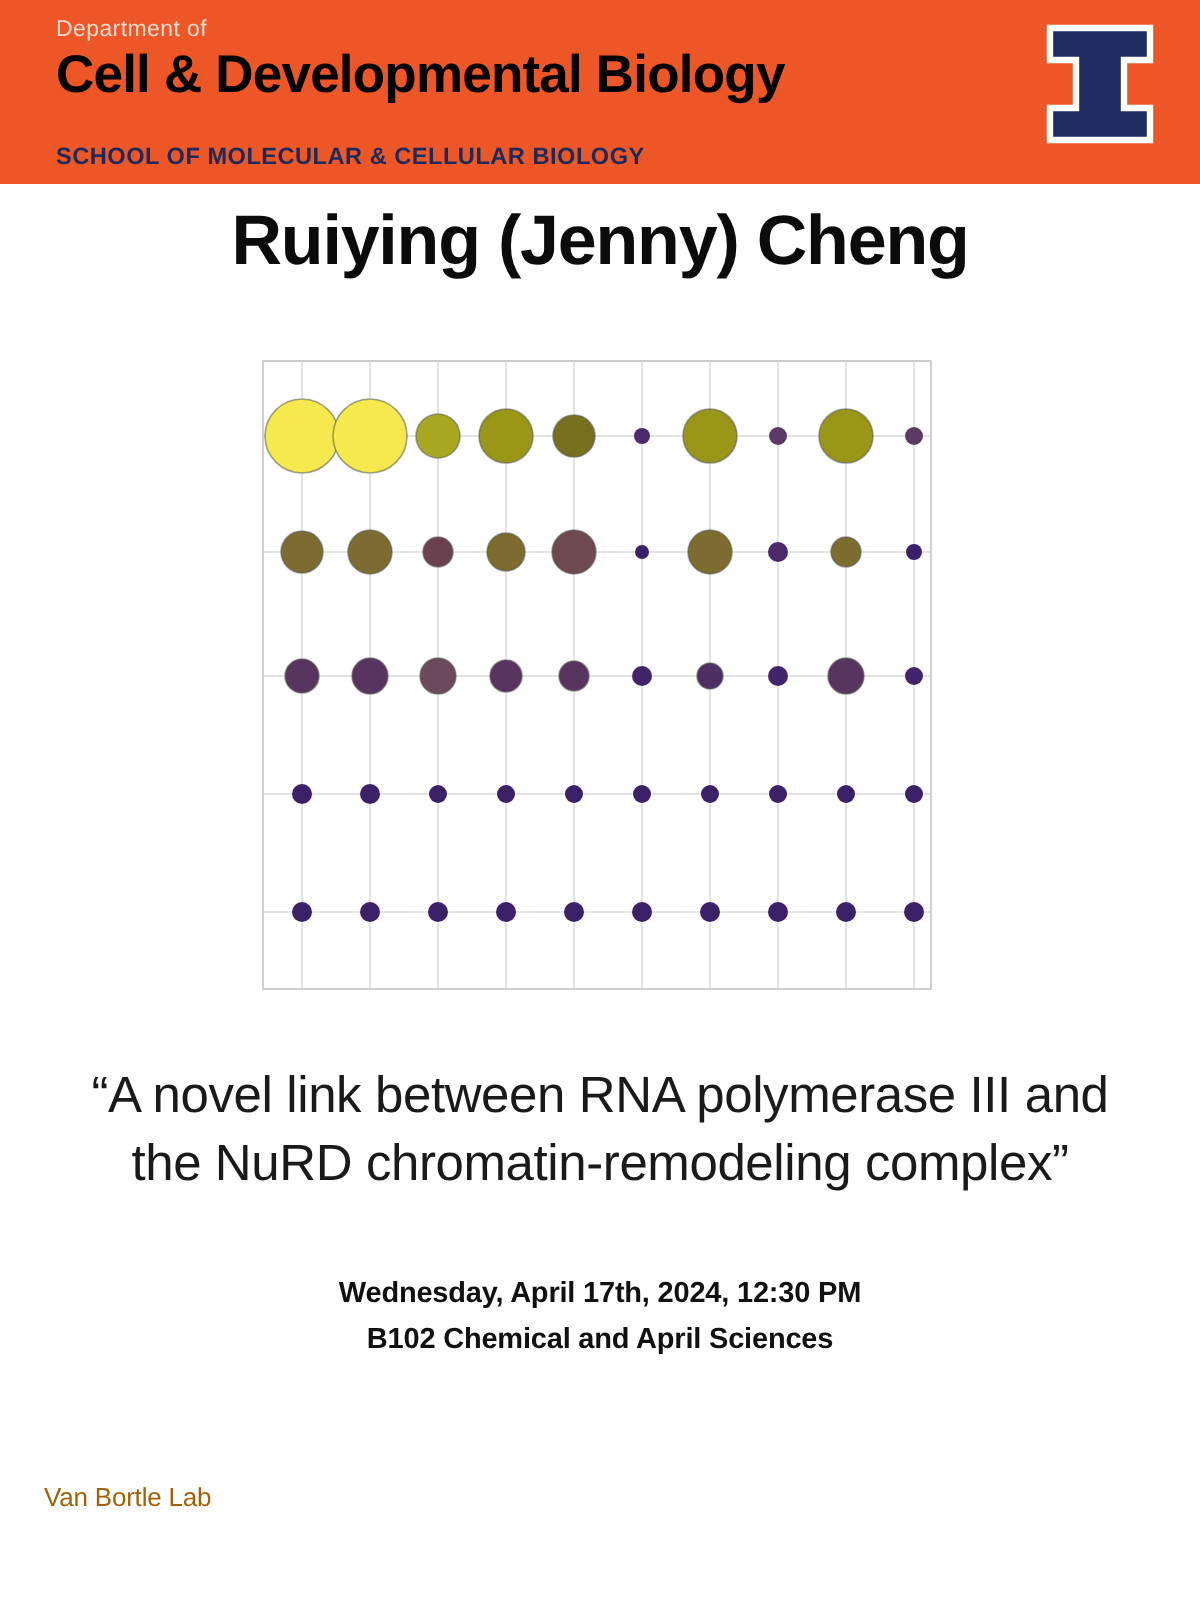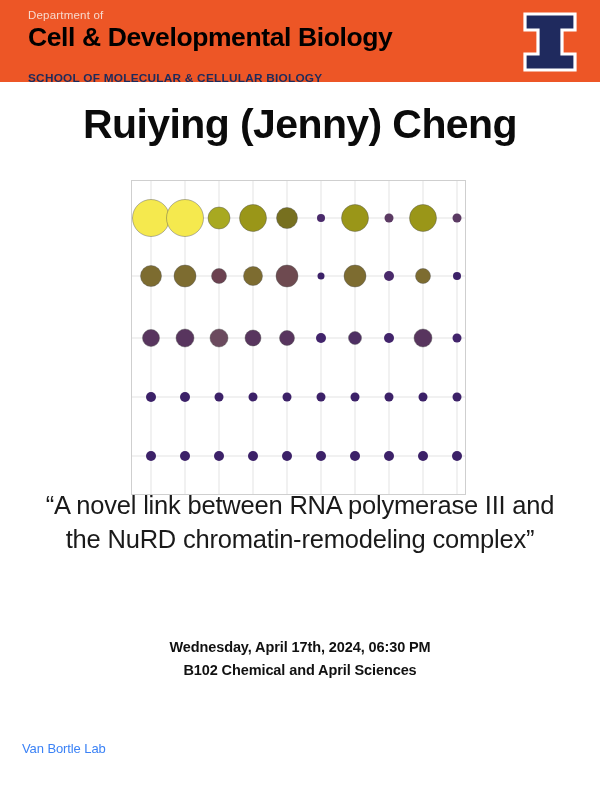--- a/index.html
+++ b/index.html
@@ -16,21 +16,21 @@
     font-family: "Liberation Sans", sans-serif;
     color: #111111;
   }
 
   
   .banner {
     position: absolute;
     left: 0;
     top: 0;
     width: 600px;
-    height: 82px;
+    height: 92px;
     background: #ed5626;
   }
   .banner-text {
     position: absolute;
     left: 28px;
     top: 9px;
     width: 460px;
   }
   .dept-eyebrow {
     font-size: 11.5px;
@@ -69,21 +69,21 @@
     height: 62px;
   }
 
   
   .speaker-name {
     position: absolute;
     left: 0;
     top: 103px;
     width: 600px;
     text-align: center;
-    font-size: 41px;
+    font-size: 35px;
     font-weight: bold;
     letter-spacing: -0.6px;
     color: #0b0b0b;
     line-height: 1.05;
   }
 
   
   .figure {
     position: absolute;
     left: 131px;
@@ -95,21 +95,21 @@
     box-sizing: border-box;
   }
   .figure svg {
     display: block;
   }
 
   
   .seminar-title {
     position: absolute;
     left: 28px;
-    top: 489px;
+    top: 532px;
     width: 544px;
     text-align: center;
     font-size: 25.5px;
     font-weight: 400;
     line-height: 1.33;
     color: #1a1a1a;
     letter-spacing: -0.2px;
   }
 
   
@@ -128,21 +128,21 @@
     letter-spacing: -0.1px;
   }
 
   
   .lab-footer {
     position: absolute;
     left: 22px;
     top: 741px;
     font-size: 13px;
     font-weight: 400;
-    color: #3b82f6;
+    color: #a16207;
     letter-spacing: -0.1px;
   }
 </style>
 </head>
 <body>
 
 <div class="banner">
   <div class="banner-text">
     <p class="dept-eyebrow">Department of</p>
     <p class="dept-title">Cell &amp; Developmental Biology</p>
@@ -230,17 +230,17 @@
         <circle cx="257" cy="275" r="5" fill="#3c2168" stroke="#555555" stroke-width="0" stroke-opacity="0.55"></circle>
         <circle cx="291" cy="275" r="5" fill="#3c2168" stroke="#555555" stroke-width="0" stroke-opacity="0.55"></circle>
         <circle cx="325" cy="275" r="5" fill="#3c2168" stroke="#555555" stroke-width="0" stroke-opacity="0.55"></circle>
       </g>
   </svg>
 </div>
 
 <div class="seminar-title">“A novel link between RNA polymerase III and the NuRD chromatin-remodeling complex”</div>
 
 <div class="event-details">
-  <div class="event-line">Wednesday, April 17th, 2024, 06:30 PM</div>
+  <div class="event-line">Wednesday, April 17th, 2024, 12:30 PM</div>
   <div class="event-line">B102 Chemical and April Sciences</div>
 </div>
 
 <div class="lab-footer">Van Bortle Lab</div>
 
 </body></html>

